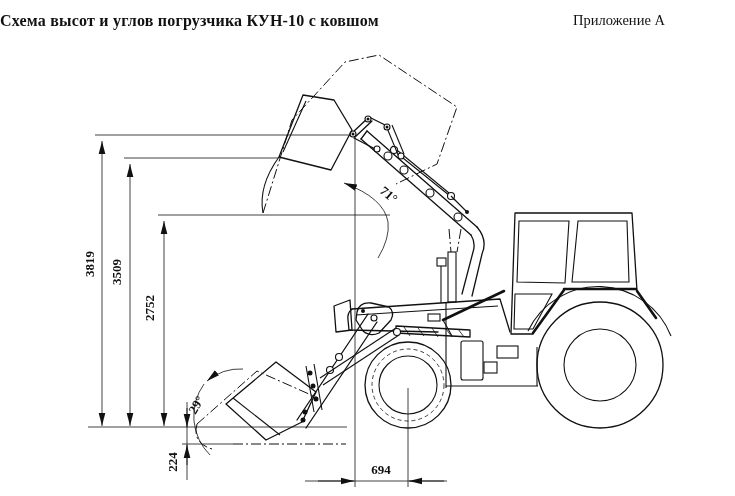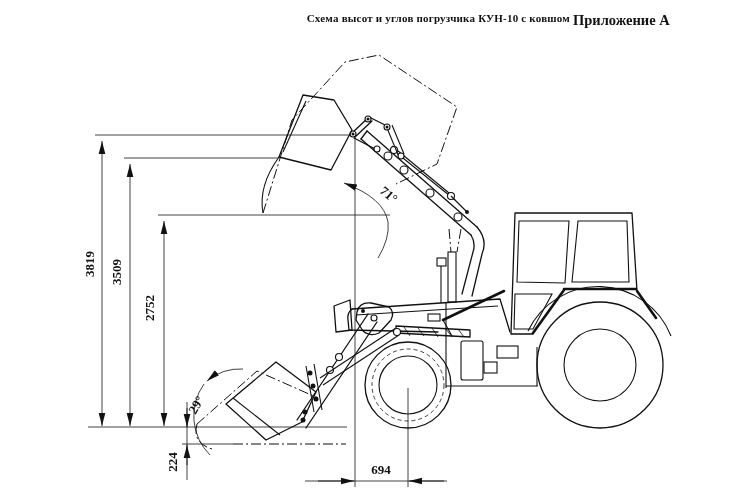--- a/index.html
+++ b/index.html
@@ -1,21 +1,21 @@
 <!DOCTYPE html>
 <html><head>
 <meta charset="utf-8">
 <style>
   html,body{margin:0;padding:0;background:#fff;}
   body{width:735px;height:496px;position:relative;overflow:hidden;
        font-family:"Liberation Serif", serif;}
   .page{position:absolute;inset:0;background:#fff;}
-  .title{position:absolute;top:12px;left:0;width:570px;text-align:right;
-         font-size:11px;font-weight:bold;color:#111;letter-spacing:.2px;}
-  .annex{position:absolute;top:12px;left:573px;font-size:14.5px;font-weight:bold;color:#111;}
+  .title{position:absolute;top:12px;left:0;width:570px;text-align:left;
+         font-size:16px;font-weight:bold;color:#111;letter-spacing:.2px;}
+  .annex{position:absolute;top:12px;left:573px;font-size:14.5px;font-weight:normal;color:#111;}
   svg{position:absolute;top:0;left:0;}
   svg text{font-family:"Liberation Serif", serif;font-weight:bold;font-size:13px;fill:#111;}
   .thin{stroke:#111;stroke-width:0.8;fill:none;}
   .ln{stroke:#111;stroke-width:1.3;fill:none;stroke-linecap:round;stroke-linejoin:round;}
   .ln2{stroke:#111;stroke-width:1.1;fill:none;}
   .thk{stroke:#111;stroke-width:2.6;fill:none;stroke-linecap:round;}
   .dd{stroke:#111;stroke-width:1;fill:none;stroke-dasharray:10 3 2 3;}
   .hole{stroke:#111;stroke-width:1.1;fill:#fff;}
   .dot{fill:#111;stroke:none;}
 </style>

